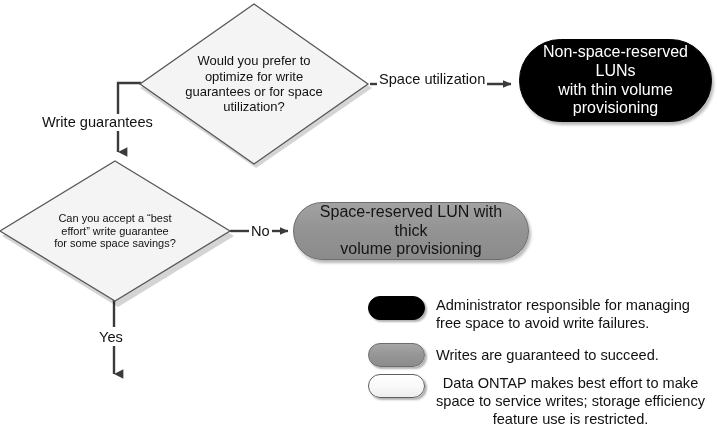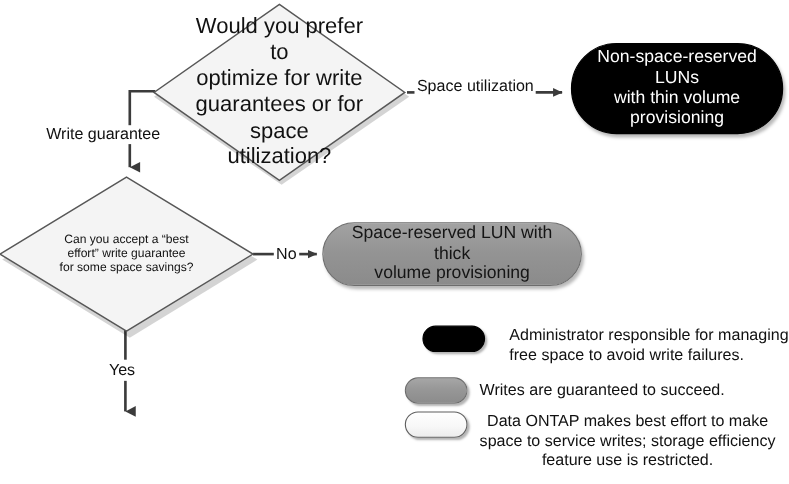--- a/index.html
+++ b/index.html
@@ -48,21 +48,21 @@
   .diamond {
     position: absolute;
   }
   .diamond svg {
     position: absolute;
     left: 0;
     top: 0;
     overflow: visible;
   }
   .diamond .node-text {
-    font-size: 20px;
+    font-size: 13px;
     padding: 0 26px;
     color: #111111;
   }
 
   #decision-1 { left: 138px; top: 2px; width: 232px; height: 164px; }
   #decision-1 .node-text { padding: 0 30px; }
   #decision-2 { left: -1px; top: 160px; width: 232px; height: 142px; }
   #decision-2 .node-text { padding: 0 16px; font-size: 11px; }
 
   
@@ -142,21 +142,21 @@
     background: linear-gradient(180deg, #ffffff 0%, #f8f8f8 55%, #ededed 100%);
     border: 1px solid #5e5e5e;
   }
   .legend-text {
     margin-left: 11px;
     font-size: 14.6px;
     line-height: 1.24;
     color: #111111;
     white-space: pre-line;
   }
-  #legend-row-0 { left: 16px;  top: 0; gap: 11px;  }
+  #legend-row-0 { left: 0;  top: 0;  }
   #legend-row-1 { left: 0;  top: 47px; align-items: center; }
   #legend-row-2 { left: 0;  top: 78px; text-align: center; }
 </style>
 </head>
 <body>
 
 <div id="canvas">
 
   <svg id="edges" width="717" height="440" viewBox="0 0 717 440">
     <defs>
@@ -216,21 +216,21 @@
 provisioning</div>
   </div>
 
   <div class="pill" id="outcome-thick">
     <div class="node-text">Space-reserved LUN with thick
 volume provisioning</div>
   </div>
 
 
   <div class="edge-label" id="label-space-utilization">Space utilization</div>
-  <div class="edge-label" id="label-write-guarantees">Write guarantee</div>
+  <div class="edge-label" id="label-write-guarantees">Write guarantees</div>
   <div class="edge-label" id="label-no">No</div>
   <div class="edge-label" id="label-yes">Yes</div>
 
   <div id="legend">
 
     <div class="legend-row" id="legend-row-0">
       <div class="legend-swatch black"></div>
       <div class="legend-text">Administrator responsible for managing
 free space to avoid write failures.</div>
     </div>

